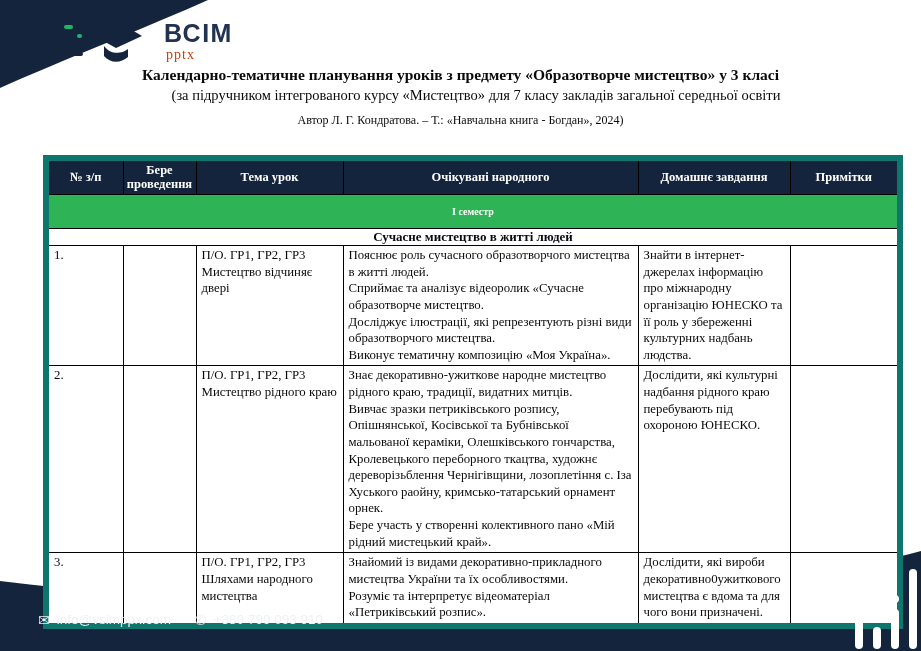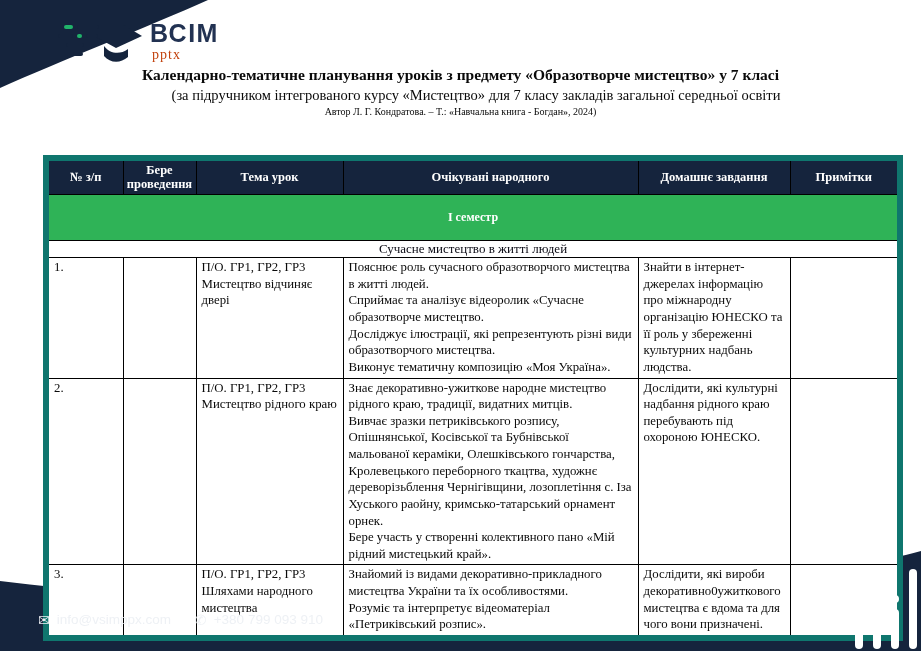--- a/index.html
+++ b/index.html
@@ -8,47 +8,47 @@
     background:#ffffff; font-family:"Liberation Serif", serif;
   }
 
   
   .corner-tl { position:absolute; top:0; left:0; z-index:1; }
   .footer-wave { position:absolute; bottom:0; left:0; z-index:1; }
   .equalizer { position:absolute; right:2px; bottom:2px; z-index:3; }
 
   
   .logo { position:absolute; top:16px; left:58px; z-index:2; display:flex; align-items:center; gap:8px; }
-  .logo-text { display:flex; flex-direction:column; }
+  .logo-text { display:flex; flex-direction:column;margin-left:14px; }
   .logo-name { font-family:"Liberation Sans", sans-serif; font-weight:bold; font-size:25px; letter-spacing:1.5px; color:#223252; line-height:1; }
   .logo-sub  { font-family:Liberation Serif, serif; font-size:14px; letter-spacing:1px; color:#c2410c; margin-top:1px; padding-left:2px; }
 
   
   .title-block { position:absolute; top:66px; left:0; width:100%; text-align:center; color:#0a0a0a; z-index:2; }
   .t1 { font-size:15.5px; font-weight:bold; }
   .t2 { font-size:14.5px; margin-top:3px;margin-left:31px; }
-  .t3 { font-size:10px; margin-top:2px; }
+  .t3 { font-size:12px; margin-top:9px; }
   .t4 { font-size:13.5px; font-style:italic; margin-top:3px; }
 
   
   .plan-table {
     position:absolute; top:155px; left:43px; width:854px; z-index:2;
     border-collapse:collapse; table-layout:fixed; border:6px solid #0f766e;
   }
   .plan-table th, .plan-table td { border:1px solid #000; overflow:hidden; }
   .plan-table thead th {
     background:#15243d; color:#ffffff; font-weight:bold; font-size:12.5px;
     text-align:center; vertical-align:middle; padding:2px 3px; height:27px; line-height:1.15;
   }
   .row-semester td {
-    background:#2fb357; color:#ffffff; font-weight:bold; font-size:12px;
-    text-align:center; padding:16px 2px; height:13px; line-height:1.1;
+    background:#2fb357; color:#ffffff; font-weight:bold; font-size:10px;
+    text-align:center; padding:10px 2px; height:13px; line-height:1.1;
   }
   .row-section td {
-    background:#ffffff; color:#0a0a14; font-weight:normal; font-size:13px;
+    background:#ffffff; color:#0a0a14; font-weight:bold; font-size:13px;
     text-align:center; padding:1px 2px; height:13px; line-height:1.1;
   }
   .row-data td {
     vertical-align:top; font-size:12.8px; line-height:1.3; padding:1px 5px 2px 5px;
     white-space:pre-line; color:#0a0a0a; background:#ffffff;
   }
 
   
   .contacts {
     position:absolute; left:38px; top:612px; z-index:3; display:flex; align-items:center; gap:24px;
@@ -76,21 +76,21 @@
     <path d="M38,21 L64,8 L84,20 L58,32 Z" fill="#15243d"></path>
     <path d="M46,30 C52,38 62,39 70,33 L70,41 C62,48 52,47 46,40 Z" fill="#15243d"></path>
   </svg>
   <div class="logo-text">
     <span class="logo-name">ВСІМ</span>
     <span class="logo-sub">pptx</span>
   </div>
 </div>
 
 <div class="title-block">
-  <div class="t1">Календарно-тематичне планування уроків з предмету «Образотворче мистецтво» у 7 класі</div>
+  <div class="t1">Календарно-тематичне планування уроків з предмету «Образотворче мистецтво» у 3 класі</div>
   <div class="t2">(за підручником інтегрованого курсу «Мистецтво» для 7 класу закладів загальної середньої освіти</div>
   <div class="t3">Автор Л. Г. Кондратова. – Т.: «Навчальна книга - Богдан», 2024)</div>
 </div>
 
 <table class="plan-table">
   <colgroup>
     <col style="width:77px">
       <col style="width:73px">
       <col style="width:147px">
     <col style="width:295px">

